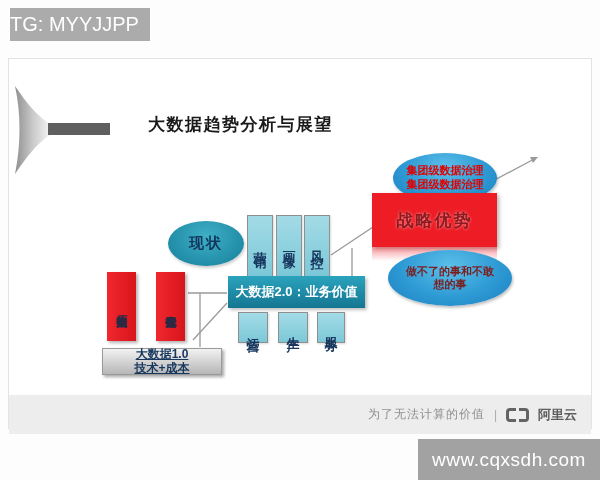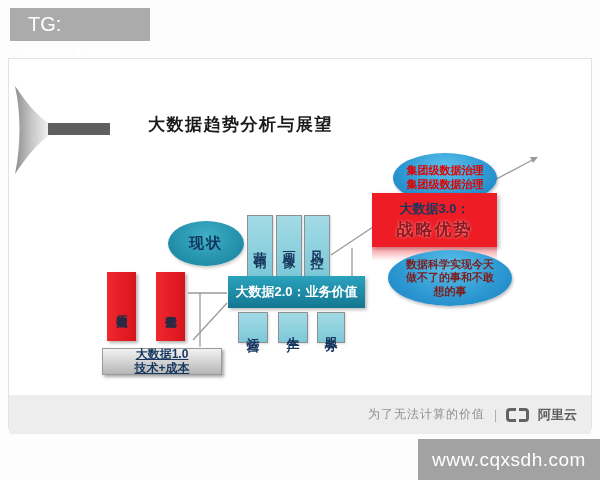--- a/index.html
+++ b/index.html
@@ -1,20 +1,20 @@
 <!DOCTYPE html>
 <html><head>
 <meta charset="utf-8">
 <style>
   * { margin:0; padding:0; box-sizing:border-box; }
   body { font-family:"Liberation Sans","DejaVu Sans",sans-serif; background:#fff; }
   .canvas { position:relative; width:600px; height:480px; background:#fdfdfd; overflow:hidden; }
 
   .tg-label { position:absolute; left:10px; top:8px; width:140px; height:33px;
-    background:#ababab; color:#fff; font-size:20px; line-height:33px; padding-left:18px; }
+    background:#ababab; color:#fff; font-size:20px; line-height:33px; padding-left:0; }
 
   .slide { position:absolute; left:8px; top:58px; width:584px; height:371px;
     background:#fff; border:1px solid #e3e3e3; }
 
   .slide-title { position:absolute; left:148px; top:113px; font-size:17px; font-weight:bold;
     color:#1a1a1a; letter-spacing:1.5px; }
 
   svg.overlay { position:absolute; left:0; top:0; }
 
   .ellipse { position:absolute; border-radius:50%; display:flex; flex-direction:column;
@@ -157,27 +157,25 @@
     <span>大数据1.0</span>
     <span>技术+成本</span>
   </div>
 
   <div class="ellipse blue governance-ellipse">
     <span>集团级数据治理</span>
     <span>集团级数据治理</span>
   </div>
 
   <div class="box30">
-    <span class="l1">大数据3.0：</span>
     <span class="l2">战略优势</span>
   </div>
   <div class="box30-reflection"></div>
 
   <div class="ellipse blue science-ellipse">
-    <span>数据科学实现今天</span>
     <span>做不了的事和不敢</span>
     <span>想的事</span>
   </div>
 
   <div class="footer-bar">
     <span class="footer-slogan">为了无法计算的价值</span>
     <span class="footer-divider">|</span>
     <span class="aliyun-logo">
       <span class="brk l"></span>
       <span class="brk r"></span>

